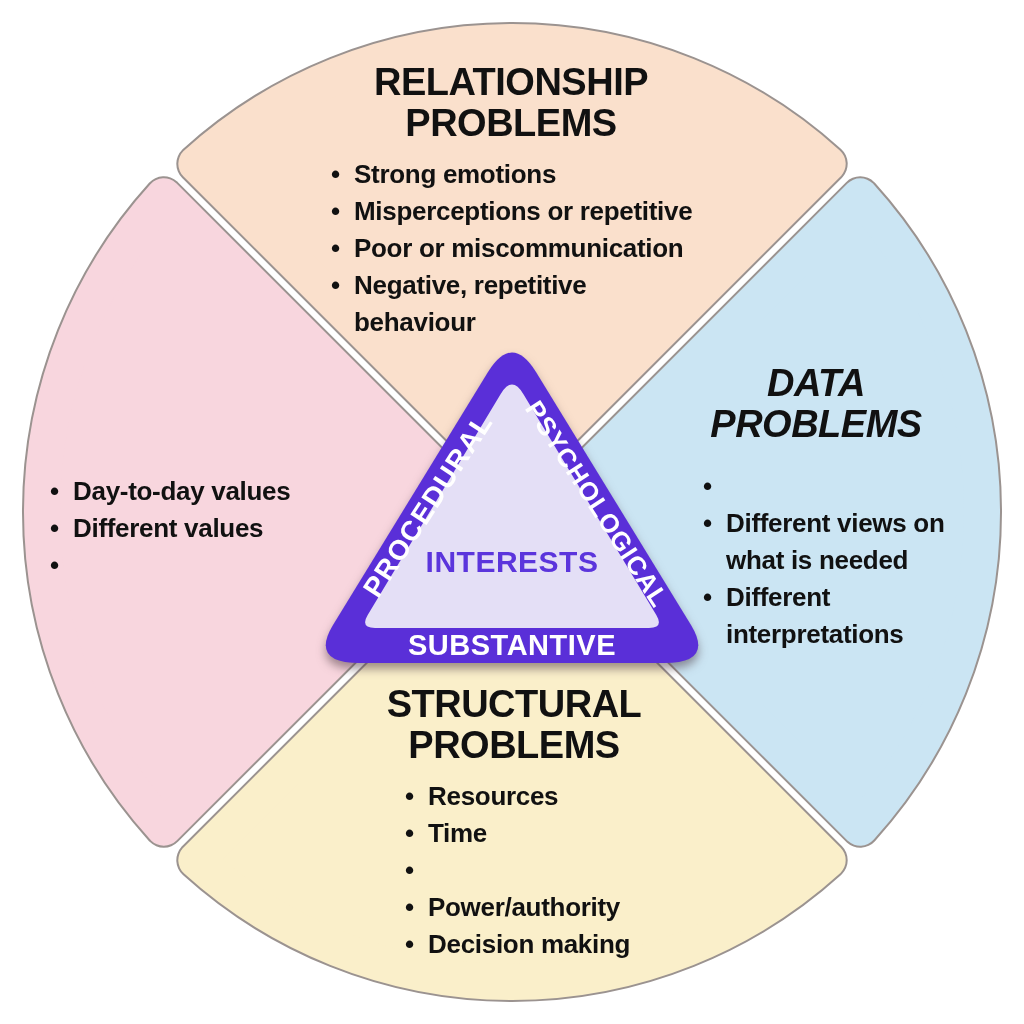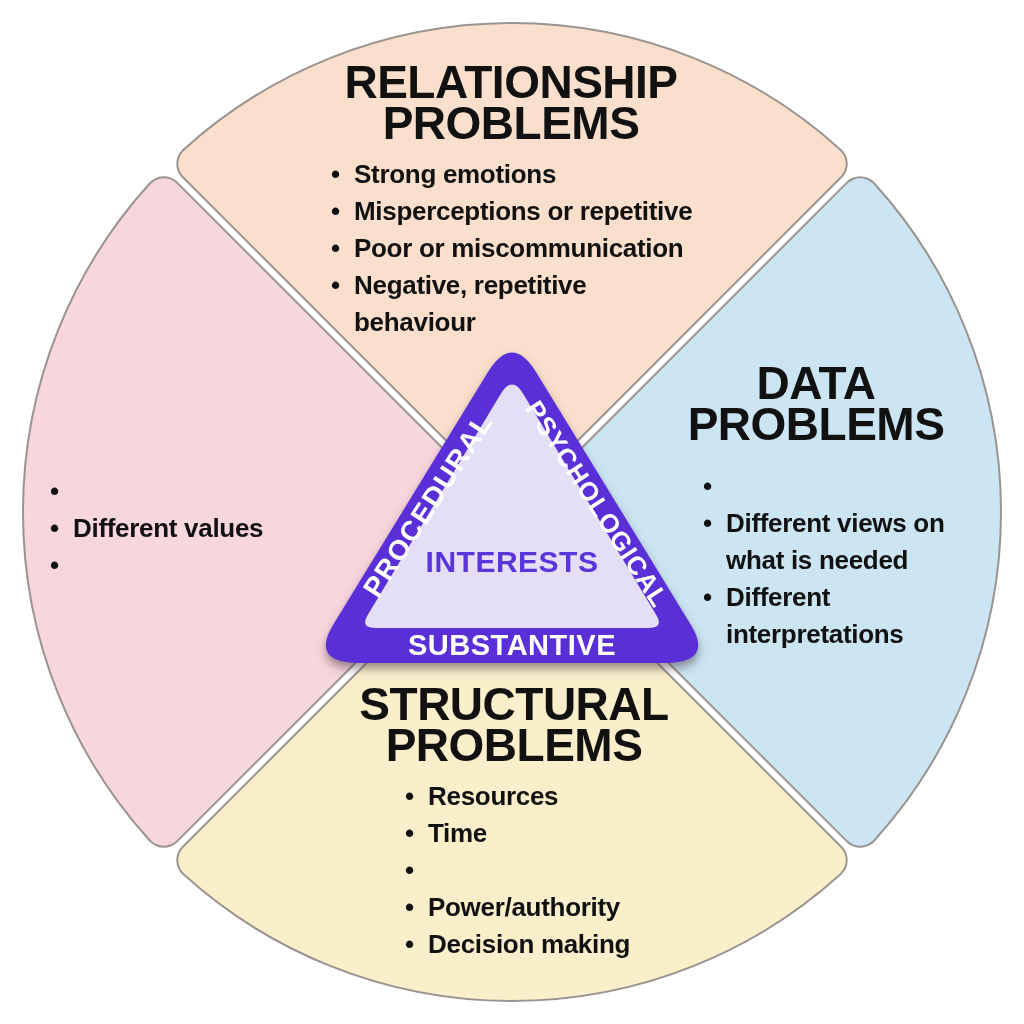--- a/index.html
+++ b/index.html
@@ -10,21 +10,21 @@
     font-family:"Liberation Sans","DejaVu Sans",sans-serif;
     overflow:hidden;
   }
   .stage svg{position:absolute;left:0;top:0;}
   .petal-outline{fill:none;stroke-width:40;stroke-linejoin:round;stroke-linecap:round;}
   .petal-fill{stroke-width:36;stroke-linejoin:round;stroke-linecap:round;}
   .tri-group{filter:drop-shadow(0px 6px 5px rgba(70,50,60,0.5));}
   .q-title{
     position:absolute;
     transform:translateX(-50%);
-    font-size:46px;font-weight:700;line-height:41px;
+    font-size:38px;font-weight:700;line-height:41px;
     letter-spacing:-0.5px;text-align:center;
     white-space:pre-line;color:#111111;
   }
   .q-bullets{
     position:absolute;
     font-size:26px;font-weight:700;line-height:37px;
     letter-spacing:-0.3px;color:#111111;
   }
   .bullet{display:flex;align-items:flex-start;}
   .bullet .marker{flex:none;width:23px;}
@@ -87,21 +87,21 @@
         <span class="marker">•</span>
         <span class="btext">Poor or miscommunication</span>
       </div>
     <div class="bullet">
         <span class="marker">•</span>
         <span class="btext">Negative, repetitive
 behaviour</span>
       </div>
   </div>
 
-  <div class="q-title" style="left:816px;top:363px;">DATA
+  <div class="q-title" style="left:816px;top:363px;font-style:italic;">DATA
 PROBLEMS</div>
   <div class="q-bullets" style="left:703px;top:468px;width:290px;">
     <div class="bullet">
         <span class="marker">•</span>
       </div>
     <div class="bullet">
         <span class="marker">•</span>
         <span class="btext">Different views on
 what is needed</span>
       </div>
@@ -132,20 +132,21 @@
       </div>
     <div class="bullet">
         <span class="marker">•</span>
         <span class="btext">Decision making</span>
       </div>
   </div>
 
   <div class="q-bullets" style="left:50px;top:473px;width:290px;">
     <div class="bullet">
         <span class="marker">•</span>
+        <span class="btext">Day-to-day values</span>
       </div>
     <div class="bullet">
         <span class="marker">•</span>
         <span class="btext">Different values</span>
       </div>
     <div class="bullet">
         <span class="marker">•</span>
       </div>
   </div>
 

